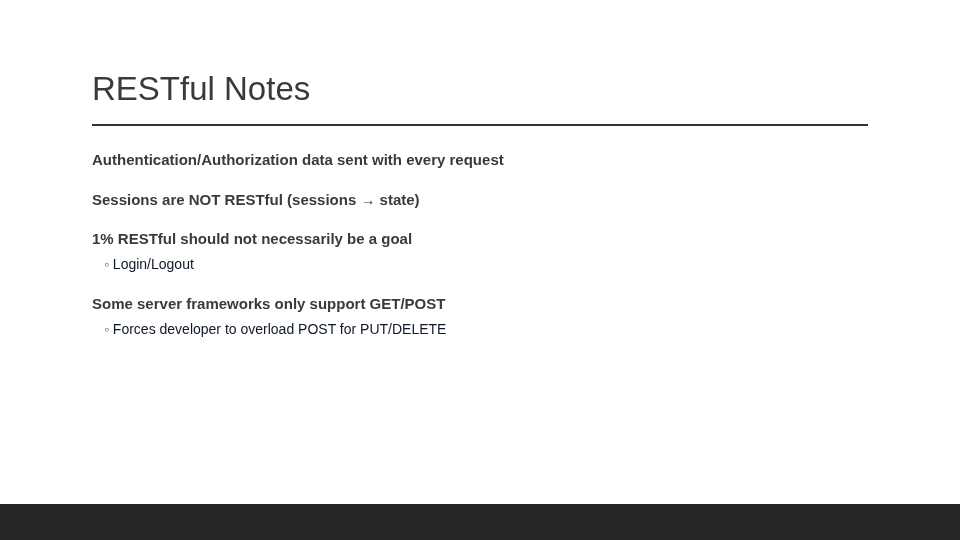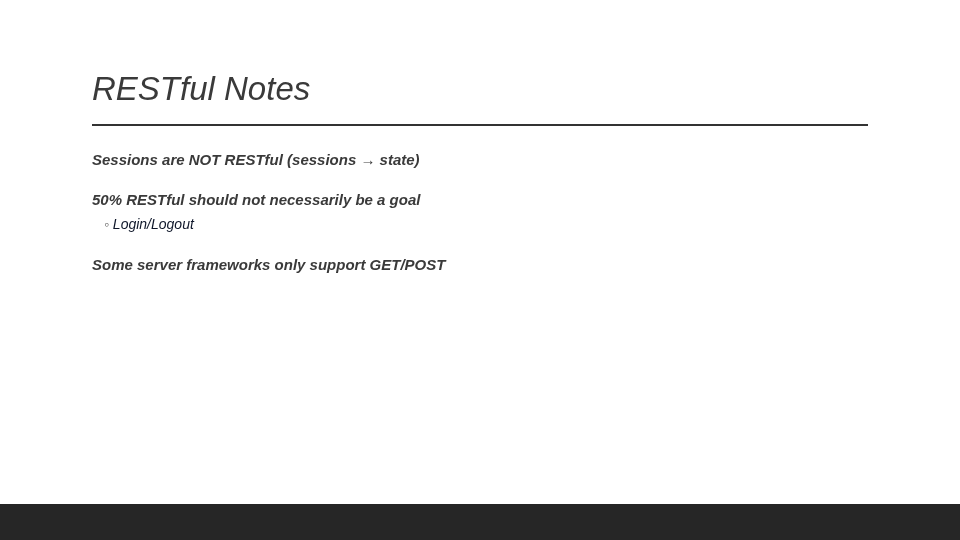--- a/index.html
+++ b/index.html
@@ -7,21 +7,20 @@
     width: 960px;
     height: 540px;
     background: #ffffff;
     font-family: Arial, Helvetica, sans-serif;
     color: #3a3a3a;
     position: relative;
     overflow: hidden;
   }
   .slide {
     padding: 70px 92px 0 92px;
-    font-style: italic;
   }
   .title {
     font-size: 33px;
     font-weight: 400;
     color: #3a3a3a;
     margin-bottom: 16px;
   }
   .rule {
     border: none;
     border-top: 2px solid #333333;
@@ -58,23 +57,25 @@
     background: #262626;
   }
 </style>
 </head>
 <body>
 
 <div class="slide">
   <h1 class="title">RESTful Notes</h1>
   <hr class="rule">
 
+  <p class="bullet">Authentication/Authorization data sent with every request</p>
 
   <p class="bullet">Sessions are NOT RESTful (sessions → state)</p>
 
 
-  <p class="bullet with-sub">50% RESTful should not necessarily be a goal</p>
+  <p class="bullet with-sub">1% RESTful should not necessarily be a goal</p>
   <p class="sub">Login/Logout</p>
 
   <p class="bullet with-sub">Some server frameworks only support GET/POST</p>
+  <p class="sub">Forces developer to overload POST for PUT/DELETE</p>
 </div>
 
 <div class="footer-bar"></div>
 
 </body></html>

